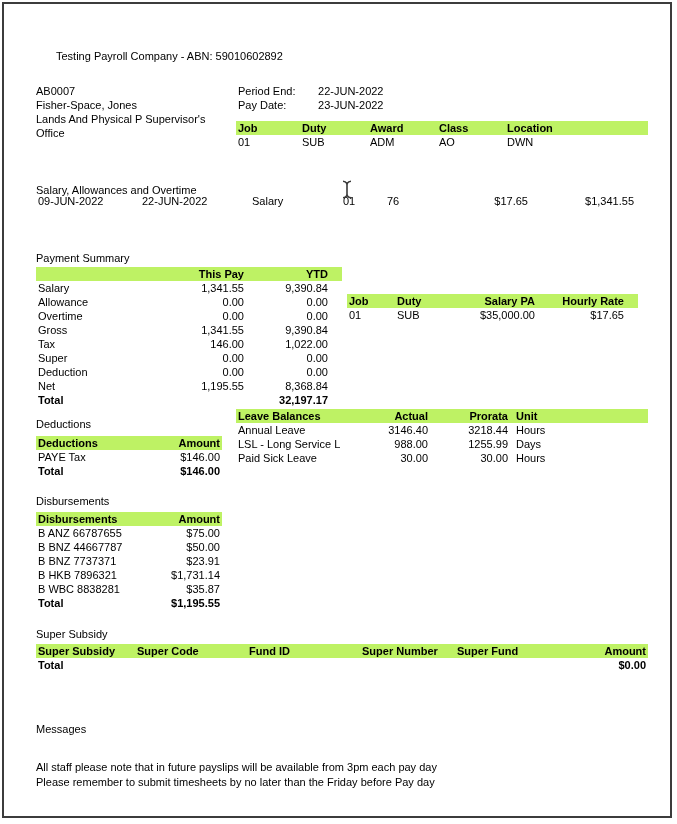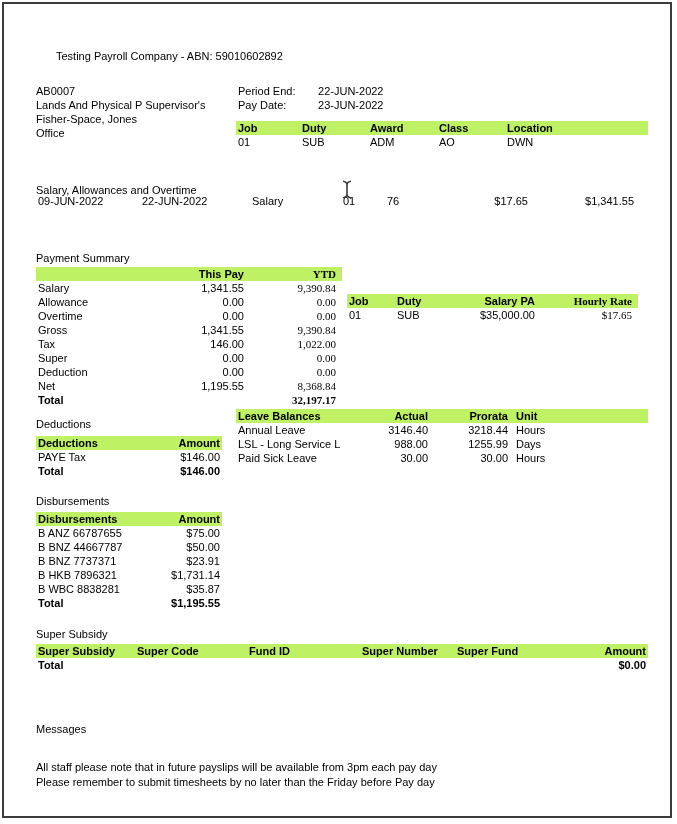--- a/index.html
+++ b/index.html
@@ -17,36 +17,36 @@
   .line { line-height:14px; white-space:nowrap; }
   table { border-collapse:collapse; table-layout:fixed; width:100%; }
   td, th {
     padding:0 2px; font-size:11px; line-height:14px; height:14px;
     overflow:hidden; white-space:nowrap; text-align:left;
     font-weight:normal; vertical-align:top;
   }
   tr.hdr > th { background:#bef264; font-weight:bold; }
   .num { text-align:right; }
   .bold { font-weight:bold; }
-  .pr6  { padding-right:6px;font-family:Liberation Serif, serif; }
+  .pr6  { padding-right:14px; }
   .pr14 { padding-right:14px; }
   .pl6  { padding-left:6px; }
   .kv-label { display:inline-block; width:77px; }
 </style>
 </head>
 <body>
 
 <div class="page-frame"></div>
 
 <div class="abs line" style="left:36px; top:49px;margin-left:20px;">Testing Payroll Company - ABN: 59010602892</div>
 
 <div class="abs" style="left:36px; top:84px;">
   <div class="line">AB0007</div>
+  <div class="line">Fisher-Space, Jones</div>
   <div class="line">Lands And Physical P Supervisor's</div>
-  <div class="line">Fisher-Space, Jones</div>
   <div class="line">Office</div>
 </div>
 
 <div class="abs" style="left:238px; top:84px;">
   <div class="line">
     <span class="kv-label">Period End:</span>
     <span>22-JUN-2022</span>
   </div>
   <div class="line">
     <span class="kv-label">Pay Date:</span>

